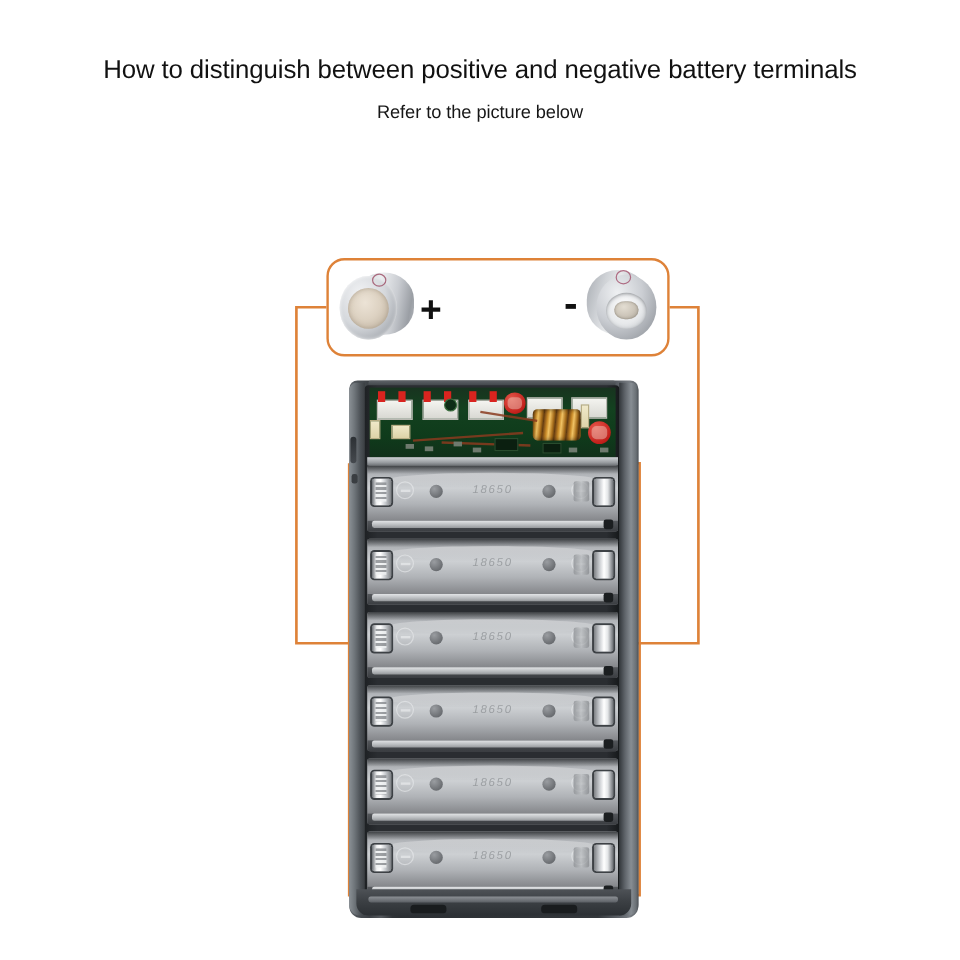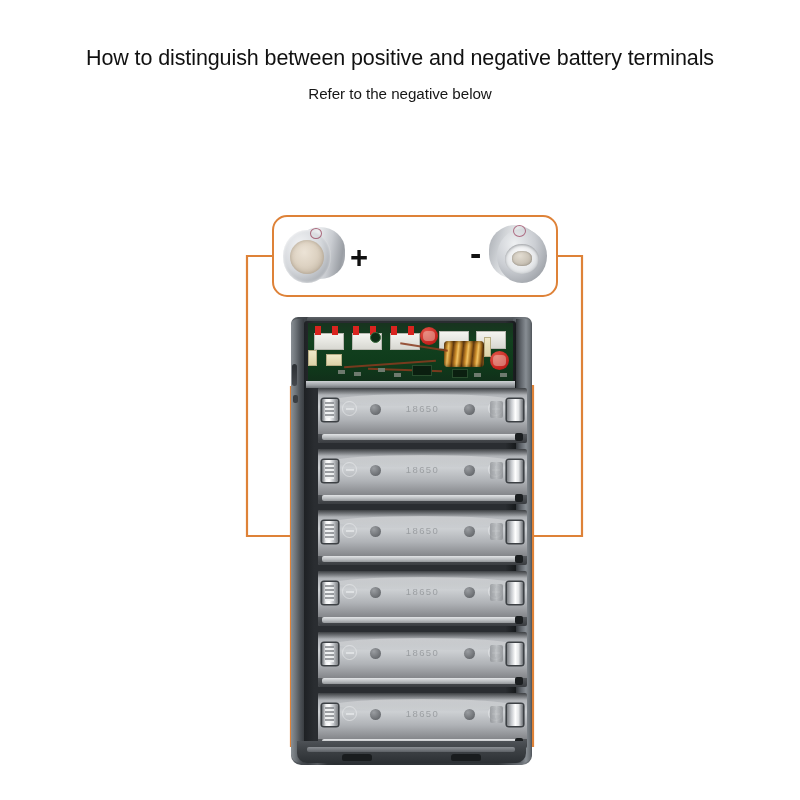--- a/index.html
+++ b/index.html
@@ -153,24 +153,25 @@
   .pcb .jst{position:absolute;background:linear-gradient(180deg,#f0e9c9,#ddd3a8);border:1px solid #b7ad84;box-sizing:border-box;}
 
   .pcb-lip{
     position:absolute;left:15px;top:64px;width:209px;height:7px;
     background:linear-gradient(180deg,#cfd2d5,#9ca0a4 60%,#6d7175 100%);
   }
 
   
   .bays{position:absolute;left:15px;top:71px;width:209px;height:363px;}
   .bay{
-    position:absolute;left:12px;width:209px;height:55px;
+    position:absolute;left:0;width:209px;height:55px;
     background:linear-gradient(180deg,#9b9ea2 0%,#b5b8bc 16%,#cdd0d3 34%,#b0b3b7 58%,#87898d 82%,#6e7074 100%);
     border-radius:2px;
     overflow:hidden;
+    font-style:italic;
   }
   .bay-top-shadow{
     position:absolute;left:0;top:0;width:100%;height:7px;
     background:linear-gradient(180deg,rgba(30,33,36,.75),rgba(30,33,36,0));
   }
   .bay-bot{
     position:absolute;left:0;bottom:0;width:100%;height:9px;
     background:linear-gradient(180deg,#55585c,#3a3d41);
   }
   .bay-rail{
@@ -246,21 +247,21 @@
     background:linear-gradient(180deg,#5e6368,#3c4044);
   }
 </style>
 </head>
 <body>
 
 <div id="stage">
 
   <div class="headings">
     <div class="h-title">How to distinguish between positive and negative battery terminals</div>
-    <div class="h-sub h-sub3">Refer to the negative below</div>
+    <div class="h-sub h-sub3">Refer to the picture below</div>
   </div>
 
   <svg class="conn" viewBox="0 0 800 800" width="800" height="800">
 
     <polyline points="272,256 247,256 247,536 291,536" fill="none" stroke="#DE8238" stroke-width="2.2"></polyline>
 
     <polyline points="558,256 582,256 582,536 519,536" fill="none" stroke="#DE8238" stroke-width="2.2"></polyline>
 
     <polyline points="291,386 291,746 338,746 338,386 291,386" fill="none" stroke="#DE8238" stroke-width="2.2"></polyline>
 

